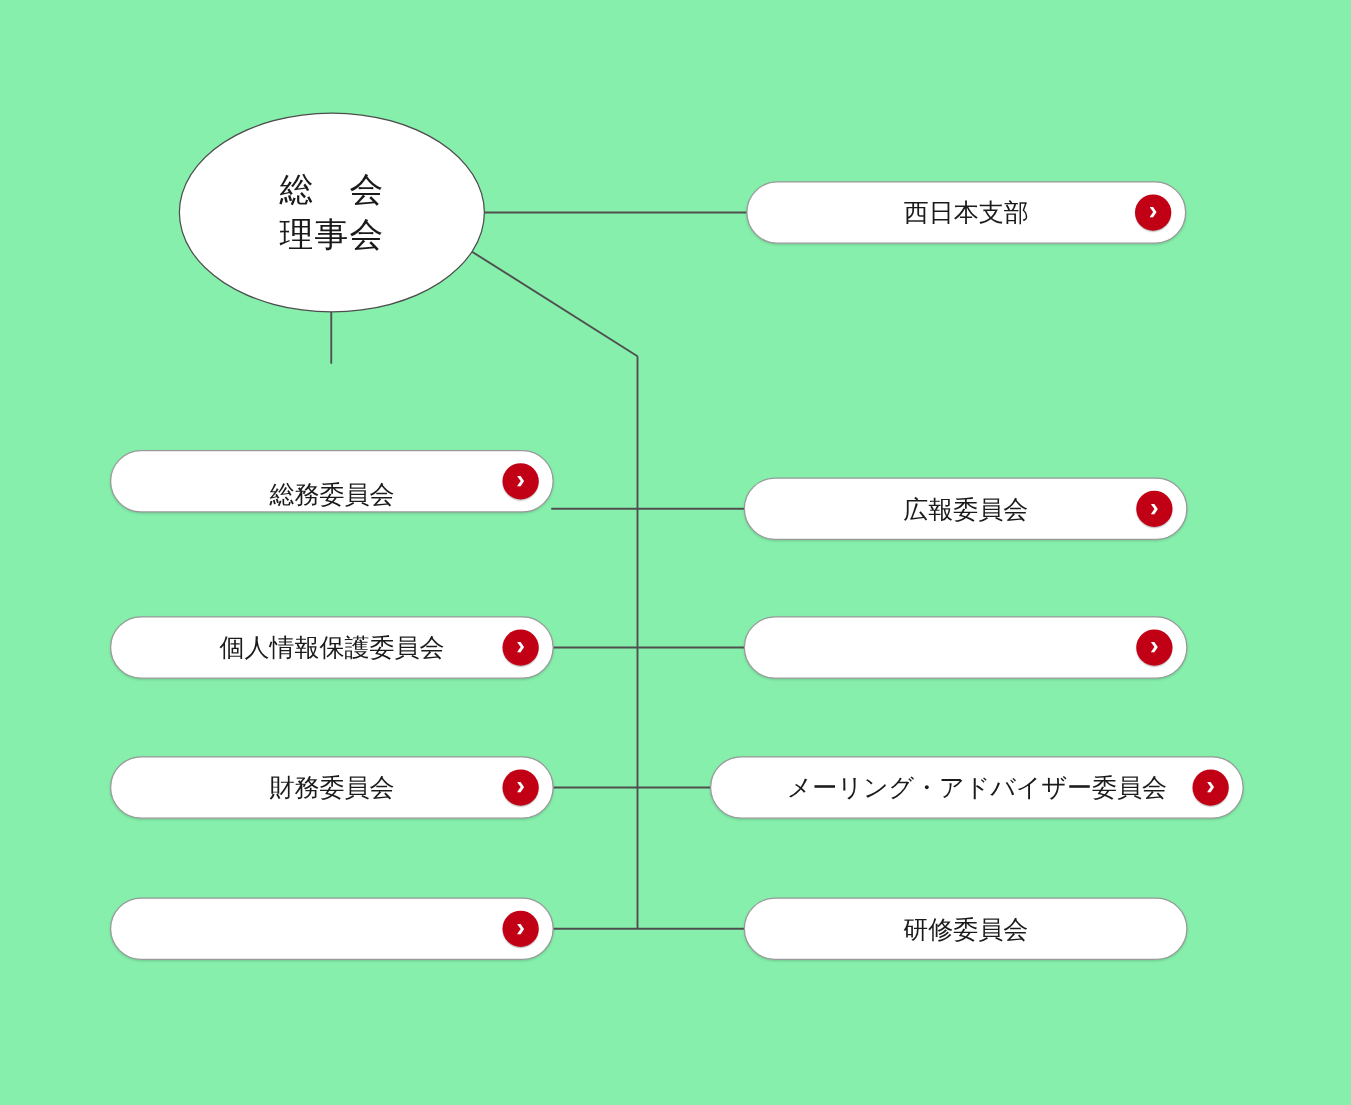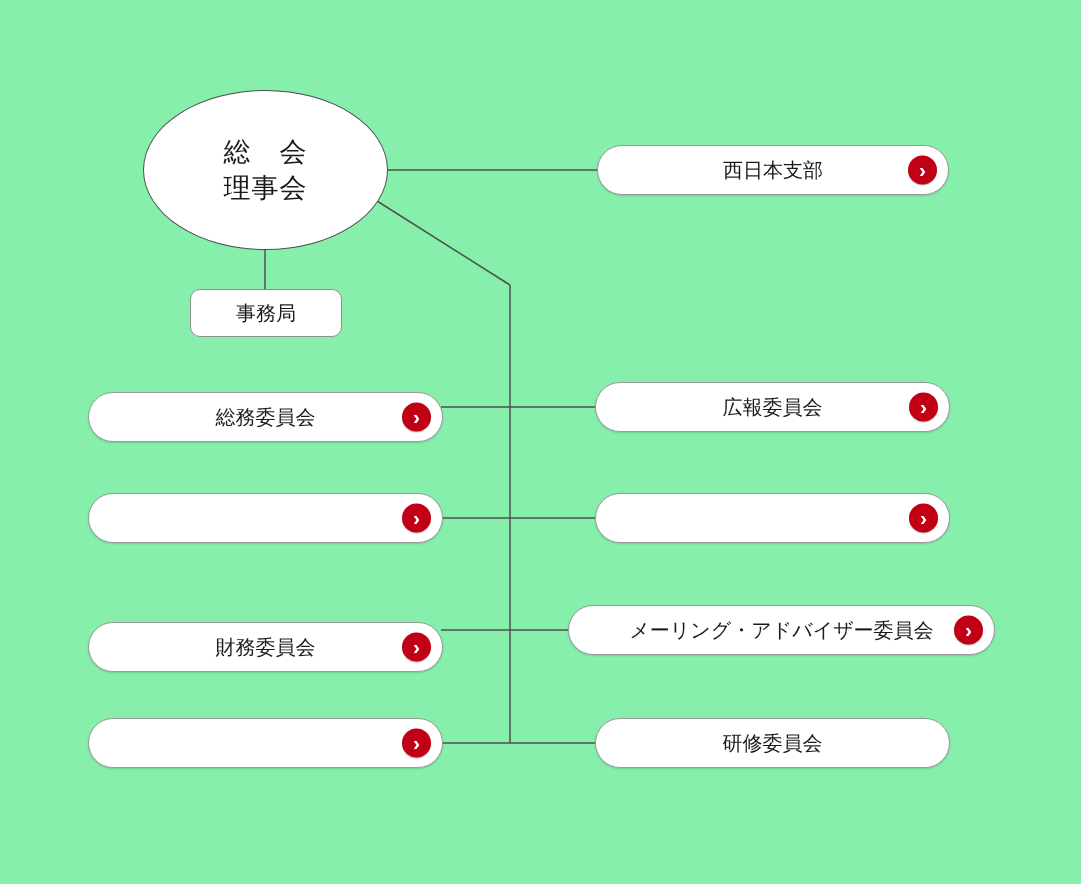--- a/index.html
+++ b/index.html
@@ -73,23 +73,23 @@
     align-items: center;
     justify-content: center;
     font-size: 21px;
     font-weight: bold;
     line-height: 1;
     padding-bottom: 3px;
     box-shadow: 0 1px 1px rgba(0,0,0,0.25);
   }
   
   .pill.l { left: 88px; width: 355px; }
-  .pill.l1 { top: 392px; }
+  .pill.l1 { top: 360px; align-items: flex-end; }
   .pill.l2 { top: 493px; }
-  .pill.l3 { top: 622px; }
+  .pill.l3 { top: 605px; }
   .pill.l4 { top: 718px; }
   
   .pill.r  { left: 595px; width: 355px; }
   .pill.r0 { left: 597px; top: 145px; width: 352px; }
   .pill.r1 { top: 382px; }
   .pill.r2 { top: 493px; }
   .pill.r3 { left: 568px; top: 605px; width: 427px; }
   .pill.r4 { top: 718px; }
 </style>
 </head>
@@ -108,35 +108,33 @@
       <line x1="441" y1="630" x2="571" y2="630"></line>
       <line x1="441" y1="743" x2="598" y2="743"></line>
     </g>
   </svg>
 
   <div class="node ellipse">
     <span>総　会</span>
     <span>理事会</span>
   </div>
 
-  <div class="node office">
-    <span>事務局</span>
-  </div>
 
   <div class="node pill r0">
     <span>西日本支部</span>
     <span class="chevron">›</span>
   </div>
 
   <div class="node pill l l1">
     <span>総務委員会</span>
     <span class="chevron">›</span>
   </div>
 
   <div class="node pill l l2">
+    <span>個人情報保護委員会</span>
     <span class="chevron">›</span>
   </div>
 
   <div class="node pill l l3">
     <span>財務委員会</span>
     <span class="chevron">›</span>
   </div>
 
   <div class="node pill l l4">
     <span class="chevron">›</span>

